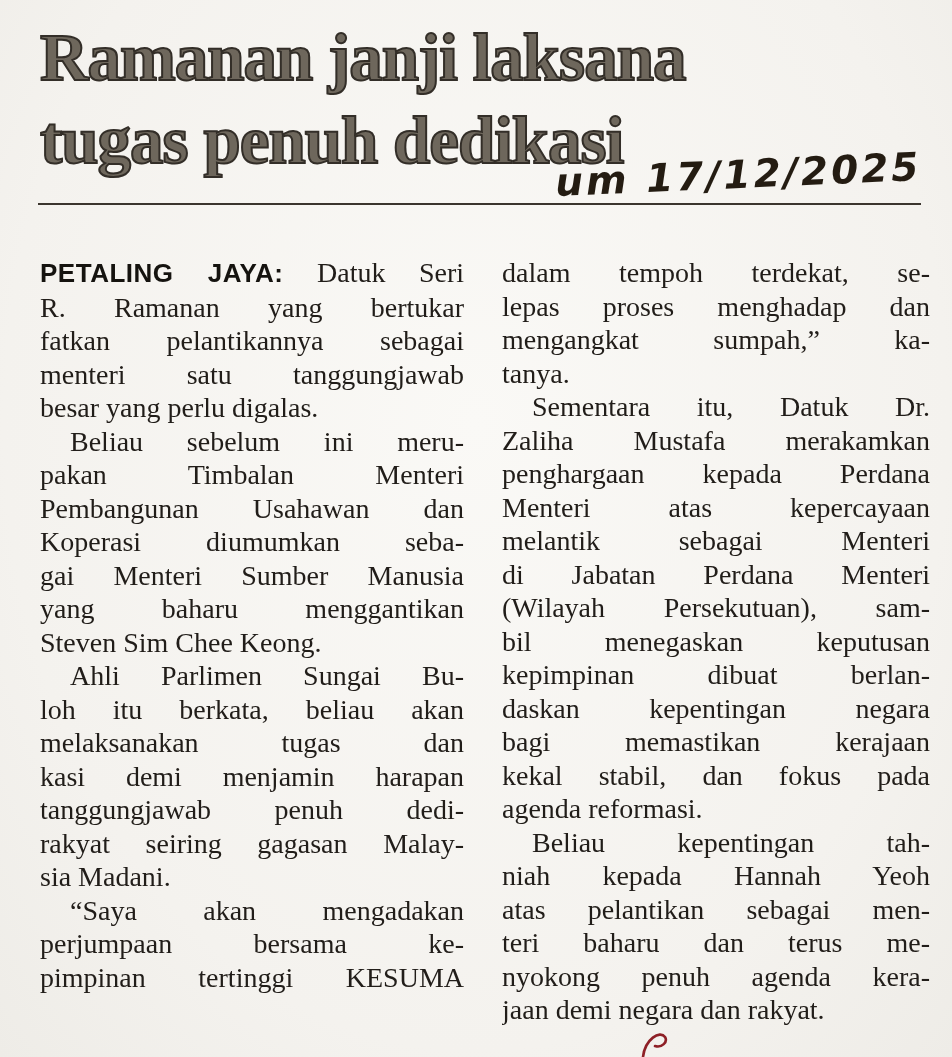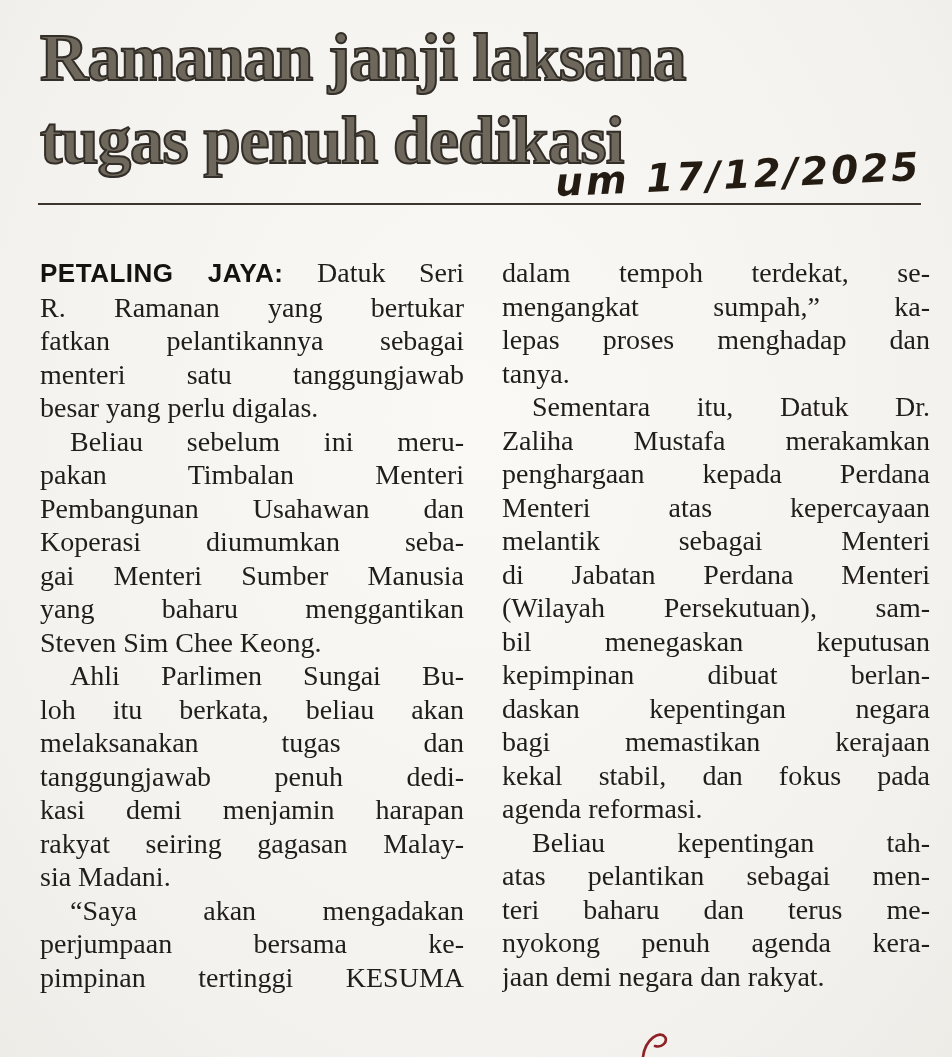--- a/index.html
+++ b/index.html
@@ -113,55 +113,56 @@
           <div class="line jl">Pembangunan Usahawan dan</div>
           <div class="line jl">Koperasi diumumkan seba-</div>
           <div class="line jl">gai Menteri Sumber Manusia</div>
           <div class="line jl">yang baharu menggantikan</div>
           <div class="line">Steven Sim Chee Keong.</div>
         </div>
         <div class="para">
           <div class="line jl ind">Ahli Parlimen Sungai Bu-</div>
           <div class="line jl">loh itu berkata, beliau akan</div>
           <div class="line jl">melaksanakan tugas dan</div>
+          <div class="line jl">kasi demi menjamin harapan</div>
           <div class="line jl">tanggungjawab penuh dedi-</div>
-          <div class="line jl">kasi demi menjamin harapan</div>
           <div class="line jl">rakyat seiring gagasan Malay-</div>
           <div class="line">sia Madani.</div>
         </div>
         <div class="para">
           <div class="line jl ind">“Saya akan mengadakan</div>
           <div class="line jl">perjumpaan bersama ke-</div>
           <div class="line jl">pimpinan tertinggi KESUMA</div>
         </div>
       </div>
     <div class="col right" id="col-1">
         <div class="para">
           <div class="line jl">dalam tempoh terdekat, se-</div>
+          <div class="line jl">lepas proses menghadap dan</div>
           <div class="line jl">mengangkat sumpah,” ka-</div>
-          <div class="line jl">lepas proses menghadap dan</div>
           <div class="line">tanya.</div>
         </div>
         <div class="para">
           <div class="line jl ind">Sementara itu, Datuk Dr.</div>
           <div class="line jl">Zaliha Mustafa merakamkan</div>
           <div class="line jl">penghargaan kepada Perdana</div>
           <div class="line jl">Menteri atas kepercayaan</div>
           <div class="line jl">melantik sebagai Menteri</div>
           <div class="line jl">di Jabatan Perdana Menteri</div>
           <div class="line jl">(Wilayah Persekutuan), sam-</div>
           <div class="line jl">bil menegaskan keputusan</div>
           <div class="line jl">kepimpinan dibuat berlan-</div>
           <div class="line jl">daskan kepentingan negara</div>
           <div class="line jl">bagi memastikan kerajaan</div>
           <div class="line jl">kekal stabil, dan fokus pada</div>
           <div class="line">agenda reformasi.</div>
         </div>
         <div class="para">
           <div class="line jl ind">Beliau kepentingan tah-</div>
+          <div class="line jl">niah kepada Hannah Yeoh</div>
           <div class="line jl">atas pelantikan sebagai men-</div>
           <div class="line jl">teri baharu dan terus me-</div>
           <div class="line jl">nyokong penuh agenda kera-</div>
           <div class="line">jaan demi negara dan rakyat.</div>
         </div>
       </div>
   </div>
 
   <svg class="red-mark" viewBox="0 0 46 28" xmlns="http://www.w3.org/2000/svg">
     <path d="M7 28 C 9 10, 24 1, 29 8 C 32 13, 26 19, 19 17" fill="none" stroke="#8e2026" stroke-width="2.6" stroke-linecap="round"></path>

